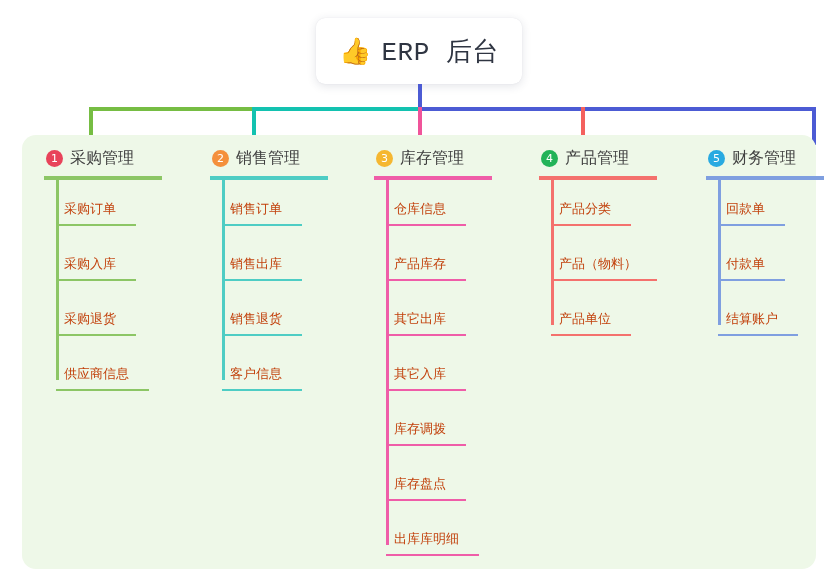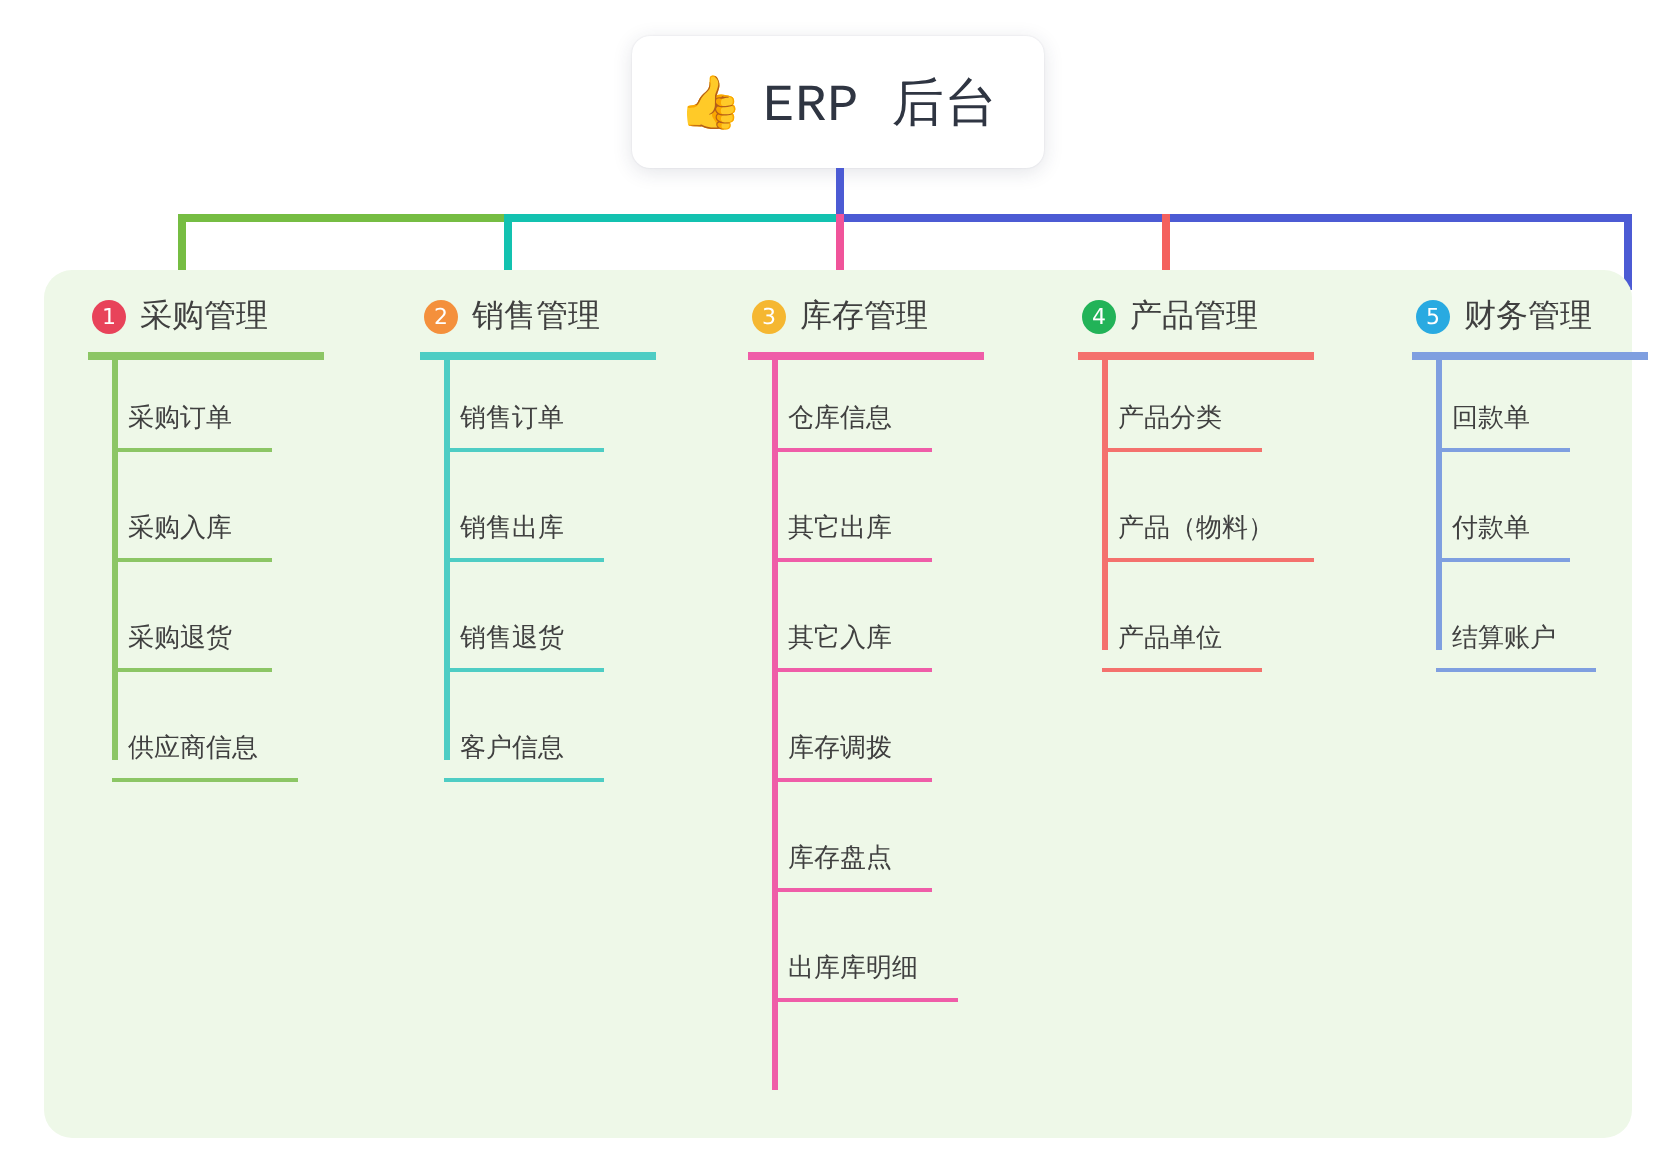--- a/index.html
+++ b/index.html
@@ -132,21 +132,21 @@
   }
   .leaf {
     position: relative;
     height: 55px;
   }
   .leaf-label {
     position: absolute;
     left: 34px;
     top: 20px;
     font-size: 13px;
-    color: #404040;
+    color: #c2410c;
     white-space: nowrap;
   }
   .leaf-rule {
     position: absolute;
     left: 26px;
     top: 44px;
     height: 2px;
   }
 </style>
 </head>
@@ -230,20 +230,24 @@
         <span class="col-title">库存管理</span>
       </div>
       <div class="col-bar" style="width: 118px; margin-left: 14px; background: rgb(239, 93, 168);"></div>
       <div class="leaves">
         <div class="spine" style="height: 365px; background: rgb(239, 93, 168);"></div>
         <div class="leaf">
           <div class="leaf-label">仓库信息</div>
           <div class="leaf-rule" style="width: 80px; background: rgb(239, 93, 168);"></div>
         </div>
         <div class="leaf">
+          <div class="leaf-label">产品库存</div>
+          <div class="leaf-rule" style="width: 80px; background: rgb(239, 93, 168);"></div>
+        </div>
+        <div class="leaf">
           <div class="leaf-label">其它出库</div>
           <div class="leaf-rule" style="width: 80px; background: rgb(239, 93, 168);"></div>
         </div>
         <div class="leaf">
           <div class="leaf-label">其它入库</div>
           <div class="leaf-rule" style="width: 80px; background: rgb(239, 93, 168);"></div>
         </div>
         <div class="leaf">
           <div class="leaf-label">库存调拨</div>
           <div class="leaf-rule" style="width: 80px; background: rgb(239, 93, 168);"></div>

